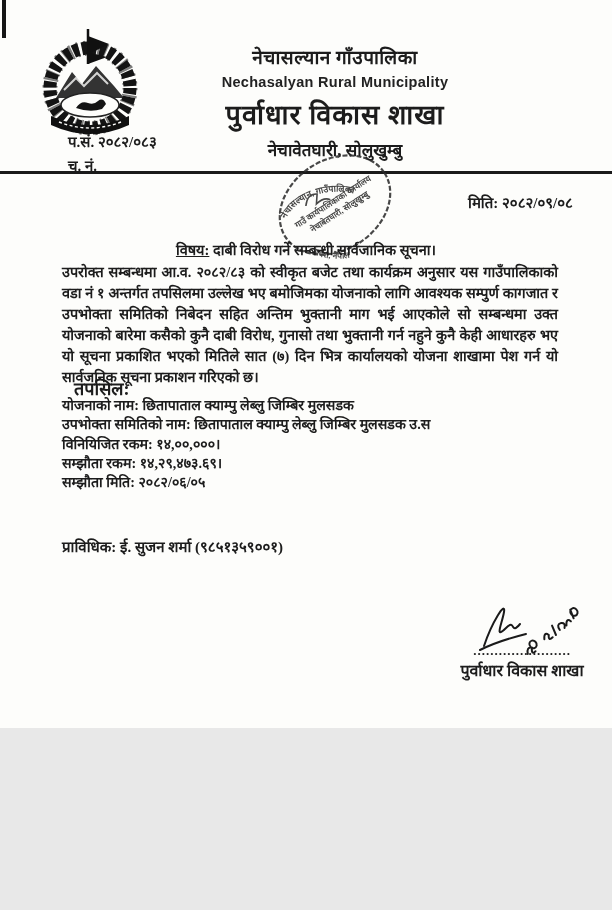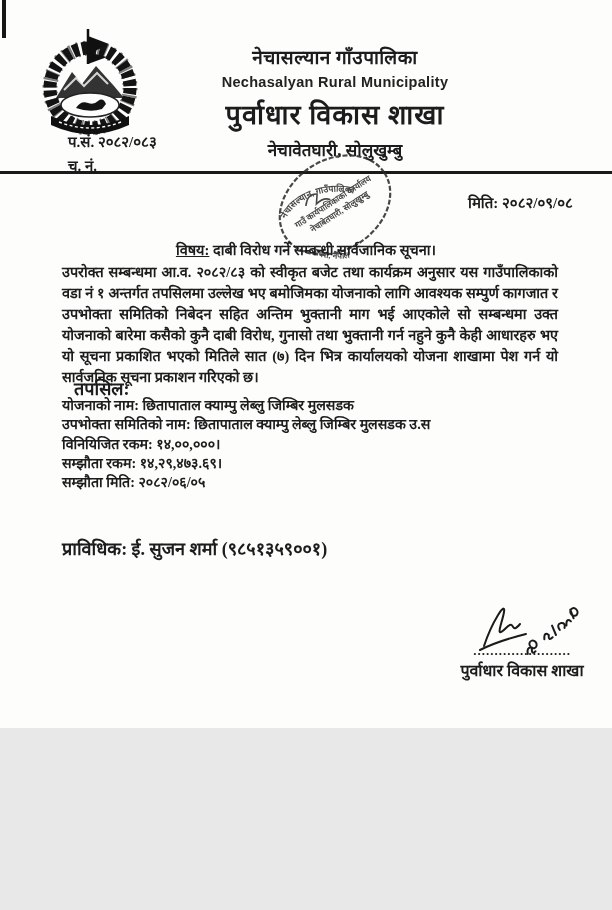--- a/index.html
+++ b/index.html
@@ -33,21 +33,21 @@
 
   .body-par{
     position:absolute;left:62px;top:262px;width:496px;
     font-size:14.4px;font-weight:bold;line-height:21px;
     text-align:justify;
   }
 
   .tapasil-head{position:absolute;left:74px;top:376px;font-size:18px;font-weight:bold;}
   .tapasil-list{position:absolute;left:62px;top:396px;width:500px;font-size:14.2px;font-weight:bold;line-height:19.3px;}
 
-  .technician{position:absolute;left:62px;top:536px;font-size:18px;font-weight:bold;}
+  .technician{position:absolute;left:62px;top:536px;font-size:15px;font-weight:bold;}
 
   .sign-block{position:absolute;left:438px;top:594px;width:168px;text-align:center;}
   .sign-svg{position:absolute;left:28px;top:0;width:130px;height:62px;}
   .sign-dots{margin-top:52px;font-size:13px;letter-spacing:1px;font-weight:bold;color:#222;line-height:10px;}
   .sign-role{font-size:16px;font-weight:bold;margin-top:5px;}
   .sign-dept{font-size:16px;font-weight:bold;margin-top:3px;}
 
   .edge-line{position:absolute;left:0;top:852px;width:612px;height:24px;}
   .cs-icon{position:absolute;left:22px;top:862px;width:27px;height:31px;}
   .cs-text{

